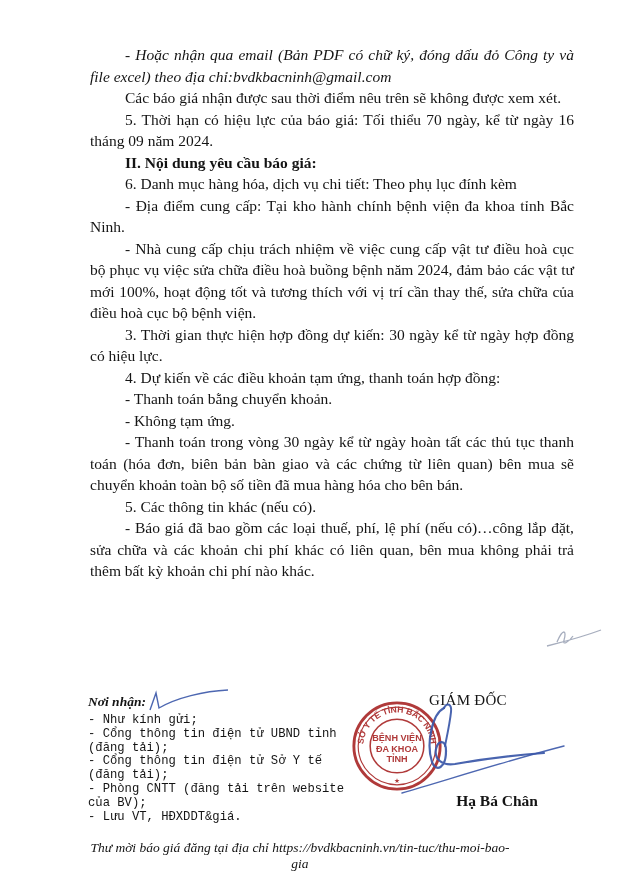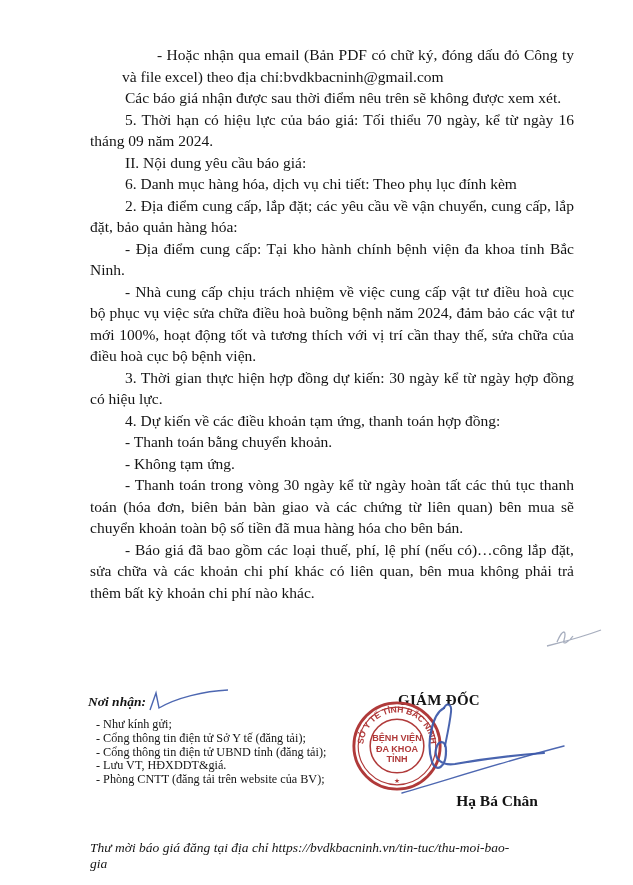--- a/index.html
+++ b/index.html
@@ -2,76 +2,76 @@
 <html lang="vi"><head>
 <meta charset="utf-8">
 <style>
   html,body{margin:0;padding:0;background:#ffffff;}
   body{width:633px;height:885px;position:relative;overflow:hidden;
        font-family:"Liberation Serif","DejaVu Serif",serif;color:#141414;}
 
   .doc-body{position:absolute;left:90px;top:44px;width:484px;
             font-size:15.5px;line-height:21.5px;text-align:justify;}
   .doc-body p{margin:0;text-indent:35px;}
-  .doc-body p.italic{margin-left:32px;}
-  .doc-body p.bold{font-weight:normal;}
+  .doc-body p.italic{font-style:italic;}
+  .doc-body p.bold{font-weight:bold;}
 
   .recipients{position:absolute;left:88px;top:694px;width:260px;}
   .recipients-label{font-weight:bold;font-style:italic;font-size:13.5px;margin:0 0 4px 0;}
-  .recipients ul{list-style:none;margin:8px;padding:0;font-size:12.2px;line-height:13.8px;}
+  .recipients ul{list-style:none;margin:0;padding:0;font-size:12.2px;line-height:13.8px;font-family:Liberation Mono, monospace;}
 
-  .sig-title{position:absolute;left:398px;top:692px;width:140px;text-align:left;
-             font-weight:bold;font-size:15px;letter-spacing:.3px;}
+  .sig-title{position:absolute;left:398px;top:692px;width:140px;text-align:center;
+             font-weight:normal;font-size:15px;letter-spacing:.3px;}
   .signer{position:absolute;left:398px;top:792px;width:140px;text-align:right;
           font-weight:bold;font-size:15.5px;}
 
   .stamp{position:absolute;left:351px;top:700px;width:92px;height:92px;}
   .stamp svg{display:block;}
   .stamp-center{font-family:"Liberation Sans","DejaVu Sans",sans-serif;font-weight:bold;}
   .stamp-ring{font-family:"Liberation Sans","DejaVu Sans",sans-serif;font-weight:bold;}
 
   .signature-svg{position:absolute;left:392px;top:696px;width:180px;height:110px;}
   .tick-svg{position:absolute;left:146px;top:686px;width:85px;height:28px;}
   .scribble-svg{position:absolute;left:543px;top:618px;width:62px;height:32px;}
 
-  .note{position:absolute;left:90px;top:840px;width:420px;
+  .note{position:absolute;left:90px;top:840px;width:420px;text-align:center;
         font-style:italic;font-size:13.5px;}
 </style>
 </head>
 <body>
 
 <div class="doc-body">
     <p class="italic">- Hoặc nhận qua email (Bản PDF có chữ ký, đóng dấu đỏ Công ty và file excel) theo địa chỉ:bvdkbacninh@gmail.com</p>
     <p>Các báo giá nhận được sau thời điểm nêu trên sẽ không được xem xét.</p>
     <p>5. Thời hạn có hiệu lực của báo giá: Tối thiểu 70 ngày, kể từ ngày 16 tháng 09 năm 2024.</p>
     <p class="bold">II. Nội dung yêu cầu báo giá:</p>
     <p>6.  Danh mục hàng hóa, dịch vụ chi tiết: Theo phụ lục đính kèm</p>
-    <p>2. Địa điểm cung cấp, lắp đặt; các yêu cầu về vận chuyển, cung cấp, lắp đặt, bảo quản hàng hóa:</p>
     <p>- Địa điểm cung cấp: Tại kho hành chính bệnh viện đa khoa tỉnh Bắc Ninh.</p>
     <p>- Nhà cung cấp chịu trách nhiệm về việc cung cấp vật tư điều hoà cục bộ phục vụ việc sửa chữa điều hoà buồng bệnh năm 2024, đảm bảo các vật tư mới 100%, hoạt động tốt và tương thích với vị trí cần thay thế, sửa chữa của điều hoà cục bộ bệnh viện.</p>
     <p>3. Thời gian thực hiện hợp đồng dự kiến: 30 ngày kể từ ngày hợp đồng có hiệu lực.</p>
     <p>4. Dự kiến về các điều khoản tạm ứng, thanh toán hợp đồng:</p>
     <p>- Thanh toán bằng chuyển khoản.</p>
     <p>-  Không tạm ứng.</p>
     <p>- Thanh toán trong vòng 30 ngày kể từ ngày hoàn tất các thủ tục thanh toán (hóa đơn, biên bản bàn giao và các chứng từ liên quan) bên mua sẽ chuyển khoản toàn bộ số tiền đã mua hàng hóa cho bên bán.</p>
+    <p>5. Các thông tin khác (nếu có).</p>
     <p>- Báo giá đã bao gồm các loại thuế, phí, lệ phí (nếu có)…công lắp đặt, sửa chữa và các khoản chi phí khác có liên quan, bên mua không phải trả thêm bất kỳ khoản chi phí nào khác.</p>
   </div>
 
 <svg class="scribble-svg" viewBox="0 0 62 32">
   <path d="M14 24 C 20 10, 24 12, 21 22 C 19 28, 26 24, 30 18 M 4 28 C 20 24, 42 18, 58 12" fill="none" stroke="#8a93a8" stroke-width="1.3" opacity="0.75"></path>
 </svg>
 
 <div class="recipients">
   <p class="recipients-label">Nơi nhận:</p>
   <ul>
       <li>- Như kính gửi;</li>
+      <li>- Cổng thông tin điện tử UBND tỉnh (đăng tải);</li>
       <li>- Cổng thông tin điện tử Sở Y tế (đăng tải);</li>
-      <li>- Cổng thông tin điện tử UBND tỉnh (đăng tải);</li>
+      <li>- Phòng CNTT (đăng tải trên website của BV);</li>
       <li>- Lưu VT, HĐXDDT&amp;giá.</li>
-      <li>- Phòng CNTT (đăng tải trên website của BV);</li>
     </ul>
 </div>
 
 <svg class="tick-svg" viewBox="0 0 85 28">
   <path d="M4 24 L 10 7 L 13 22 C 30 12, 58 5, 82 4" fill="none" stroke="#3a57a8" stroke-width="1.4" opacity="0.9"></path>
 </svg>
 
 <div class="sig-title">GIÁM ĐỐC</div>
 
 <div class="stamp">

